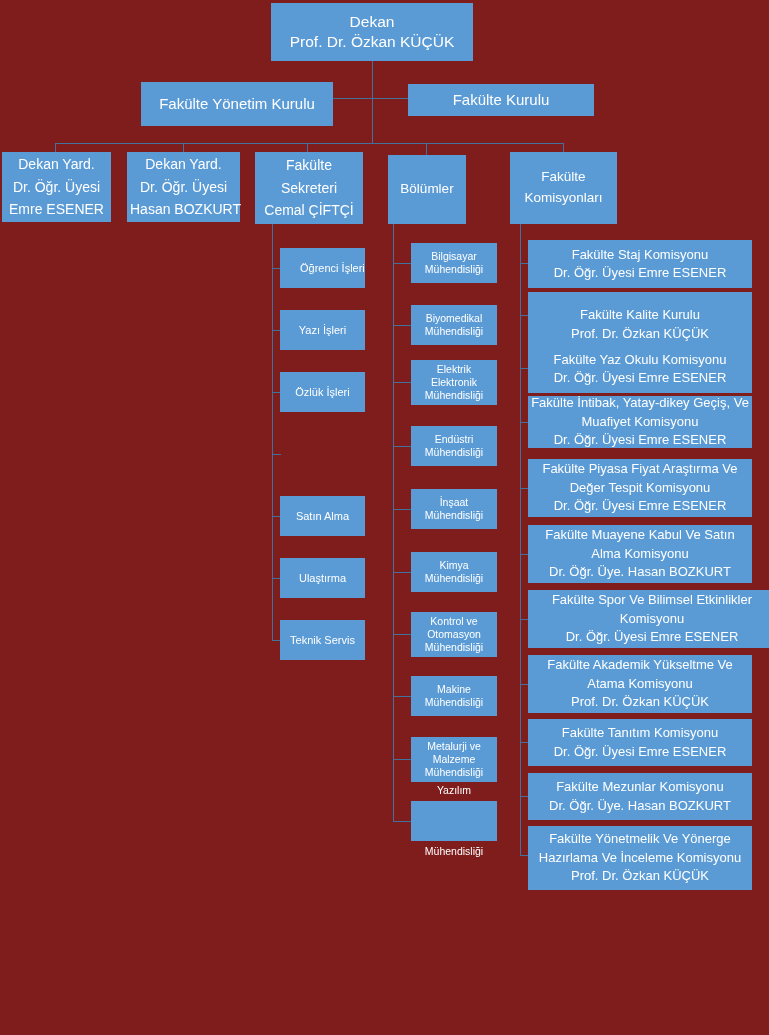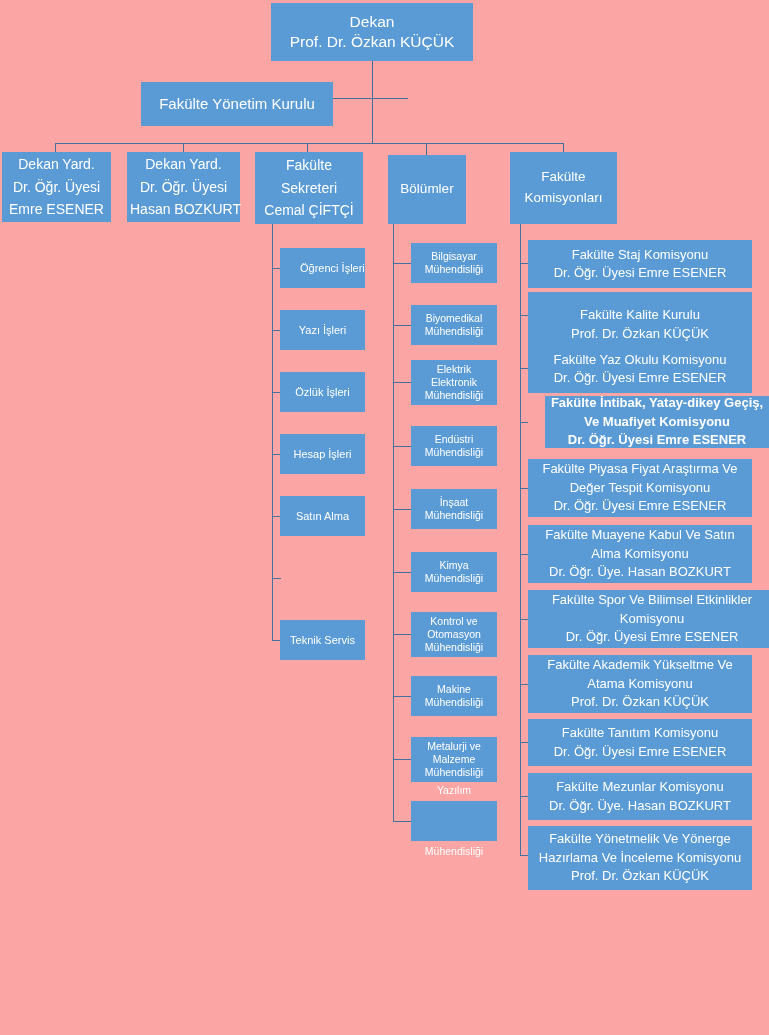--- a/index.html
+++ b/index.html
@@ -4,21 +4,21 @@
 <style>
   html, body {
     margin: 0;
     padding: 0;
     background: #ffffff;
   }
   #chart-root {
     position: relative;
     width: 769px;
     height: 1035px;
-    background: #fca5a5;
+    background: #7f1d1d;
     font-family: "Liberation Sans", sans-serif;
     overflow: hidden;
   }
   .node {
     position: absolute;
     background: #5B9BD5;
     color: #ffffff;
     display: flex;
     flex-direction: column;
     align-items: center;
@@ -81,20 +81,23 @@
   <div class="conn v" style="left:520px; top:224px; height:631px;"></div>
 
   <div class="node t-root" style="left:271px; top:3px; width:202px; height:58px;">
     <span class="line">Dekan</span>
     <span class="line">Prof. Dr. Özkan KÜÇÜK</span>
   </div>
 
   <div class="node t-l2" style="left:141px; top:82px; width:192px; height:44px;align-items:center;">
     <span class="line">Fakülte Yönetim Kurulu</span>
   </div>
+  <div class="node t-l2" style="left:408px; top:84px; width:186px; height:32px;">
+    <span class="line">Fakülte Kurulu</span>
+  </div>
 
   <div class="node t-l3b" style="left:2px; top:152px; width:109px; height:70px;">
     <span class="line">Dekan Yard.</span>
     <span class="line">Dr. Öğr. Üyesi</span>
     <span class="line">Emre  ESENER</span>
   </div>
   <div class="node t-l3b" style="left:127px; top:152px; width:113px; height:70px;">
     <span class="line">Dekan Yard.</span>
     <span class="line">Dr. Öğr. Üyesi</span>
     <span class="line">Hasan BOZKURT</span>
@@ -121,30 +124,30 @@
   <div class="node t-sek" style="left:280px; top:310px; width:85px; height:40px;">
     <span class="line">Yazı İşleri</span>
   </div>
 
   <div class="conn h" style="left:272px; top:392px; width:9px;"></div>
   <div class="node t-sek" style="left:280px; top:372px; width:85px; height:40px;">
     <span class="line">Özlük İşleri</span>
   </div>
 
   <div class="conn h" style="left:272px; top:454px; width:9px;"></div>
-  <div class="node t-sek" style="left:280px; top:434px; width:85px; height:40px;">
-    <span class="line">Hesap  İşleri</span>
-  </div>
 
   <div class="conn h" style="left:272px; top:516px; width:9px;"></div>
   <div class="node t-sek" style="left:280px; top:496px; width:85px; height:40px;">
     <span class="line">Satın  Alma</span>
   </div>
 
   <div class="conn h" style="left:272px; top:578px; width:9px;"></div>
+  <div class="node t-sek" style="left:280px; top:558px; width:85px; height:40px;">
+    <span class="line">Ulaştırma</span>
+  </div>
 
   <div class="conn h" style="left:272px; top:640px; width:9px;"></div>
   <div class="node t-sek" style="left:280px; top:620px; width:85px; height:40px;">
     <span class="line">Teknik Servis</span>
   </div>
 
   <div class="conn h" style="left:393px; top:263px; width:18px;"></div>
   <div class="node t-dept" style="left:411px; top:243px; width:86px; height:40px;">
     <span class="line">Bilgisayar</span>
     <span class="line">Mühendisliği</span>
@@ -219,21 +222,21 @@
     <span class="line sub">Prof. Dr. Özkan KÜÇÜK</span>
   </div>
 
   <div class="conn h" style="left:520px; top:368px; width:8px;"></div>
   <div class="node t-com wrap" style="left:528px; top:345px; width:224px; height:48px;">
     <span class="line">Fakülte Yaz Okulu Komisyonu</span>
     <span class="line sub">Dr. Öğr. Üyesi Emre ESENER</span>
   </div>
 
   <div class="conn h" style="left:520px; top:422px; width:8px;"></div>
-  <div class="node t-com wrap" style="left:545px; top:396px; width:224px; height:52px;font-weight:bold;">
+  <div class="node t-com wrap" style="left:528px; top:396px; width:224px; height:52px;">
     <span class="line">Fakülte İntibak, Yatay-dikey Geçiş, Ve Muafiyet Komisyonu</span>
     <span class="line sub">Dr. Öğr. Üyesi Emre ESENER</span>
   </div>
 
   <div class="conn h" style="left:520px; top:488px; width:8px;"></div>
   <div class="node t-com wrap" style="left:528px; top:459px; width:224px; height:58px;">
     <span class="line">Fakülte Piyasa Fiyat Araştırma Ve Değer Tespit Komisyonu</span>
     <span class="line sub">Dr. Öğr. Üyesi Emre ESENER</span>
   </div>
 

